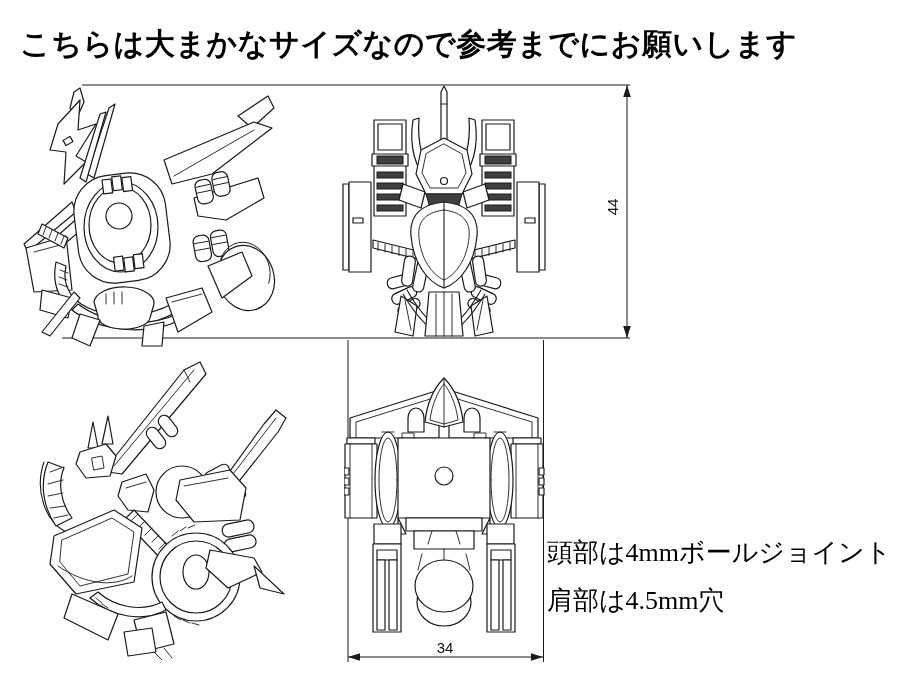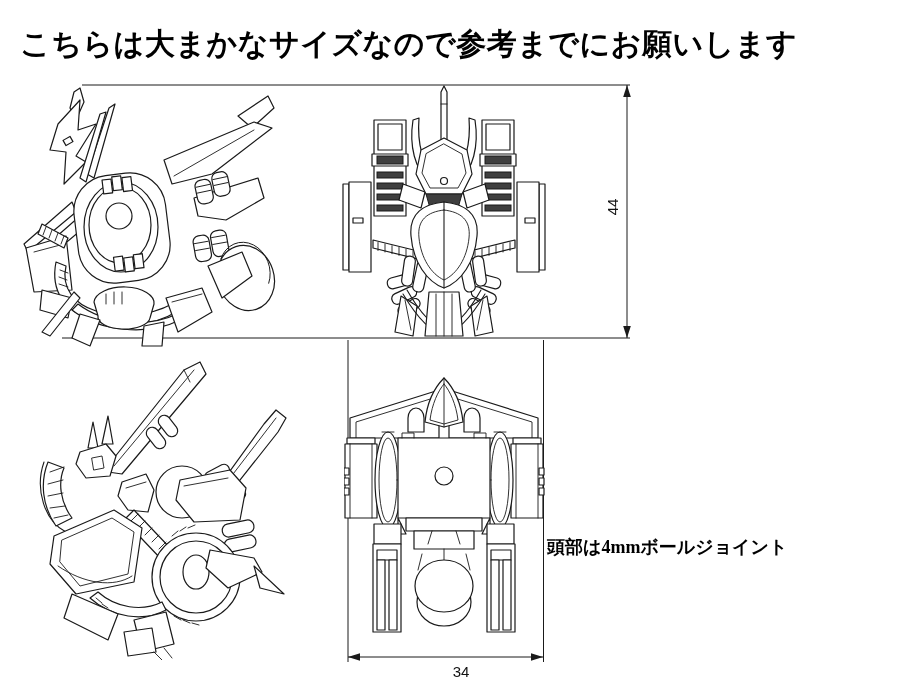--- a/index.html
+++ b/index.html
@@ -8,31 +8,31 @@
     position:relative; width:920px; height:691px; margin:0 auto;
     background:var(--bg); overflow:hidden;
     font-family:"Liberation Serif","DejaVu Serif",serif; color:var(--text);
   }
   .title {
     position:absolute; left:20px; top:24px;
     font-size:30px; font-weight:700; white-space:nowrap; letter-spacing:0.5px;
   }
   .note {
     position:absolute; left:547px;
-    font-size:18px; font-weight:700; white-space:nowrap;
+    font-size:26px; font-weight:400; white-space:nowrap;
   }
   .note.n1 { top:535px; }
   .note.n2 { top:583px; }
   .note.n3 { top:629px; }
   .dim-label {
     position:absolute; font-family:"Liberation Sans","DejaVu Sans",sans-serif;
     font-size:15px; color:#111; text-align:center;
   }
   .dim-h { left:598px; top:198px; width:30px; height:18px; line-height:18px; transform:rotate(-90deg); }
-  .dim-w { left:441px; top:639px; width:40px;margin-top:24px; }
+  .dim-w { left:425px; top:639px; width:40px; }
   svg.view, svg.overlay { position:absolute; }
   svg.overlay { left:0; top:0; pointer-events:none; }
   
   .fw { stroke:var(--line); stroke-width:1.2; fill:#fff; stroke-linejoin:round; stroke-linecap:round; }
   .fn { stroke:var(--line); stroke-width:1.1; fill:none; stroke-linejoin:round; stroke-linecap:round; }
   .dk { stroke:var(--line); stroke-width:1; fill:var(--dark); }
   .thin { stroke-width:0.9; }
   .arrow { fill:var(--line); stroke:none; }
   .dimline { stroke:var(--line); stroke-width:1; fill:none; }
 </style>
@@ -311,14 +311,15 @@
       <path class="fn thin" d="M78,180 L74,196 M122,180 L126,196"></path>
     </g>
   </svg>
 
   <div class="title">こちらは大まかなサイズなので参考までにお願いします</div>
 
   <div class="dim-label dim-h">44</div>
   <div class="dim-label dim-w">34</div>
 
   <div class="note n1">頭部は4mmボールジョイント</div>
+  <div class="note n2">肩部は4.5mm穴</div>
 
 </div>
 
 </body></html>

